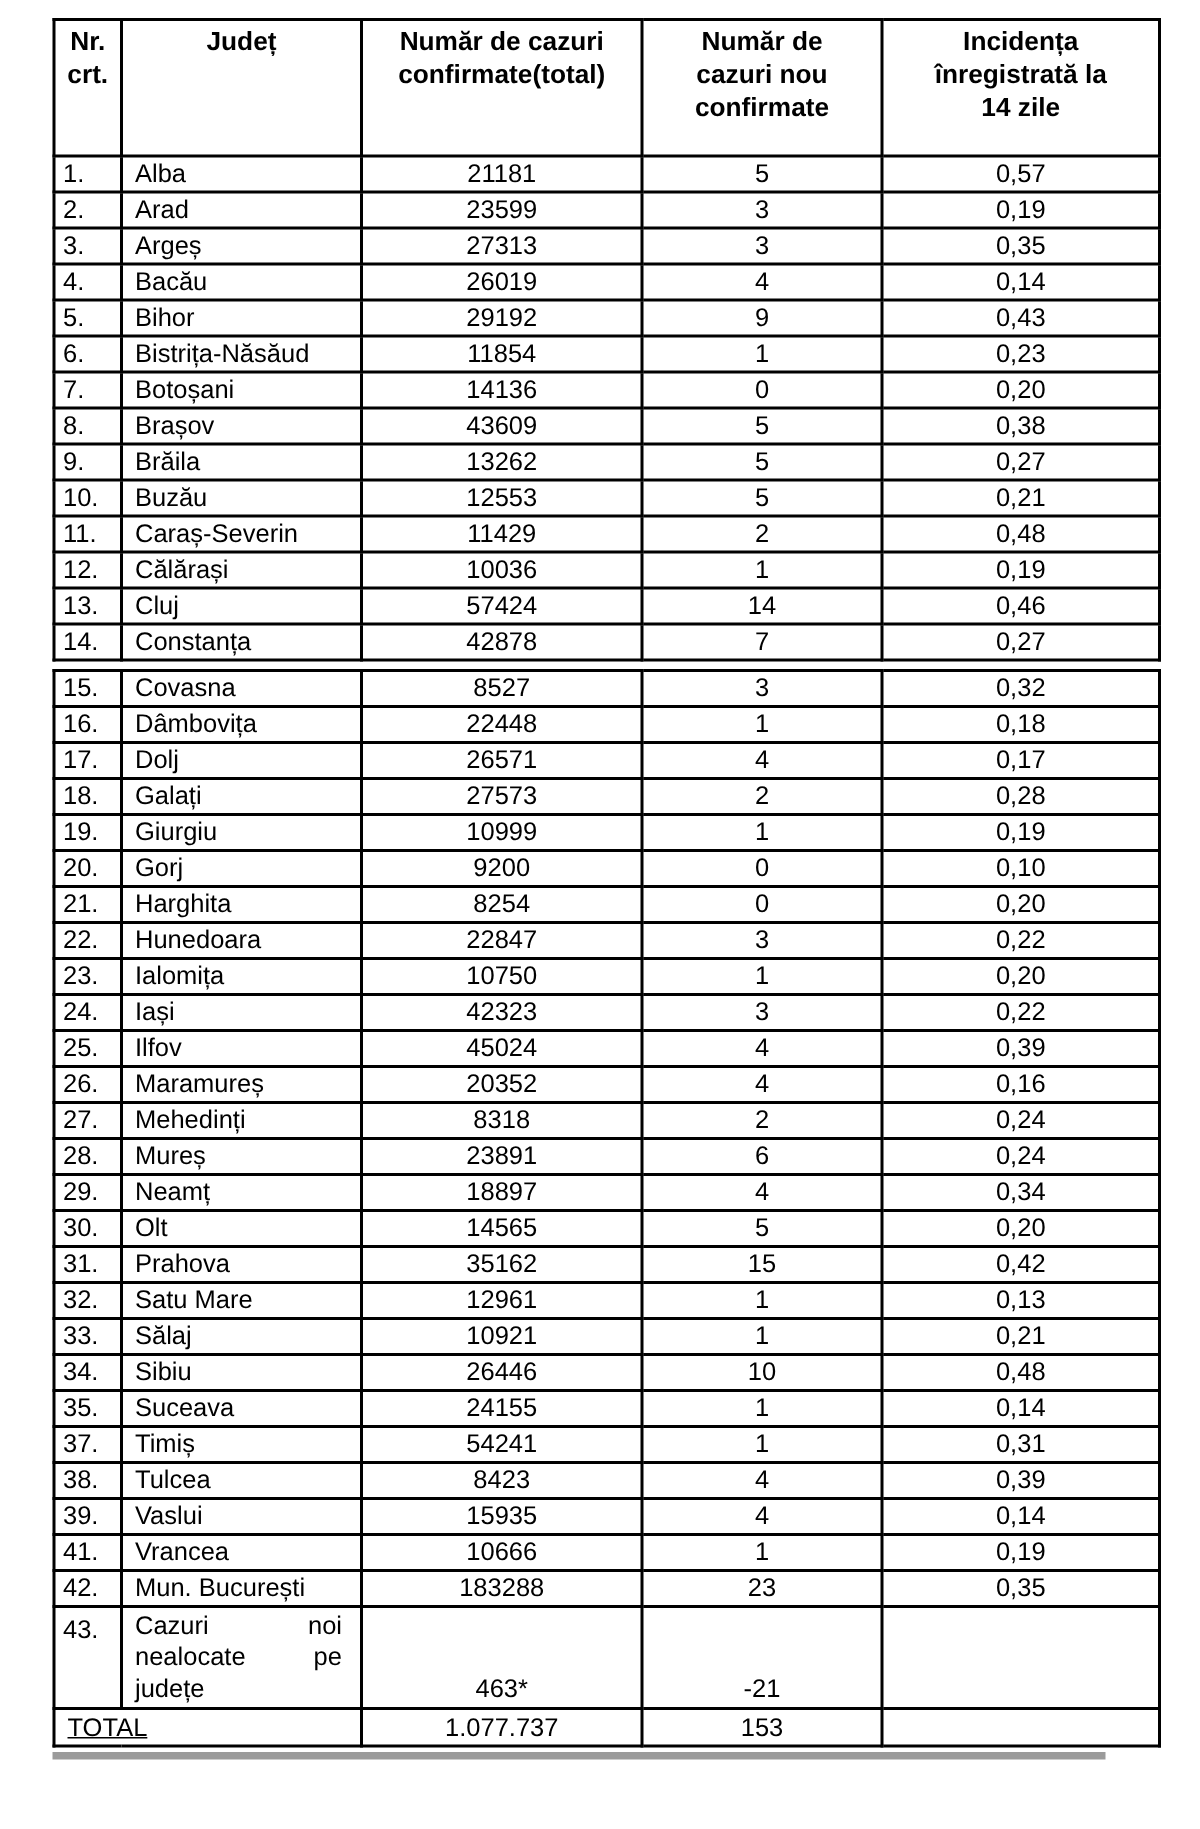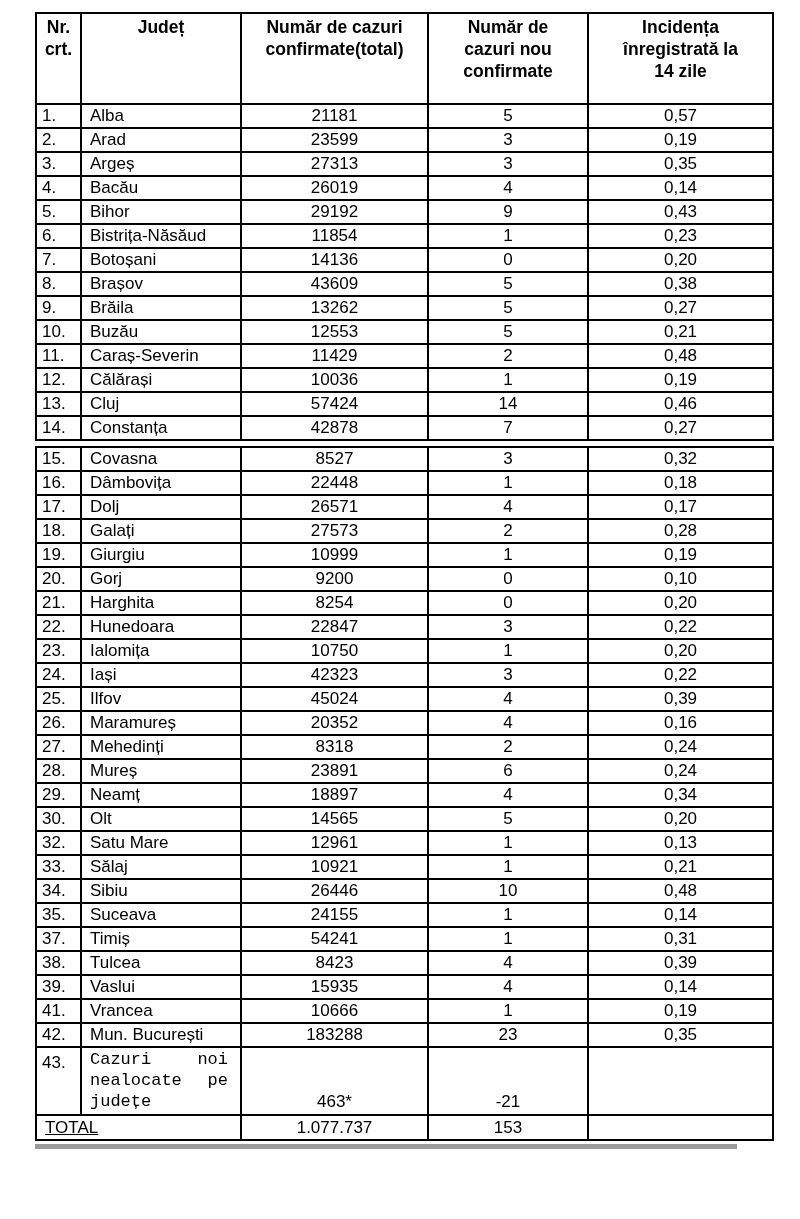--- a/index.html
+++ b/index.html
@@ -74,21 +74,20 @@
     padding-top: 4px;
   }
   tr.unalloc td.judet-multi {
     vertical-align: top;
     padding: 1px 12px 2px 8px;
     line-height: 21px;
   }
   .jline {
     display: flex;
     justify-content: space-between;
-    font-family: Liberation Mono, monospace;
   }
   tr.unalloc td.vbottom {
     padding-bottom: 2px;
     line-height: 21px;
     margin-top: 33px;
   }
   tr.total-row td {
     height: 23px;
   }
   td.total-label {
@@ -350,20 +349,27 @@
             <td class="num">18897</td>
             <td class="num">4</td>
             <td class="num">0,34</td>
           </tr>
           <tr>
             <td class="nr">30.</td>
             <td class="judet">Olt</td>
             <td class="num">14565</td>
             <td class="num">5</td>
             <td class="num">0,20</td>
+          </tr>
+          <tr>
+            <td class="nr">31.</td>
+            <td class="judet">Prahova</td>
+            <td class="num">35162</td>
+            <td class="num">15</td>
+            <td class="num">0,42</td>
           </tr>
           <tr>
             <td class="nr">32.</td>
             <td class="judet">Satu Mare</td>
             <td class="num">12961</td>
             <td class="num">1</td>
             <td class="num">0,13</td>
           </tr>
           <tr>
             <td class="nr">33.</td>

